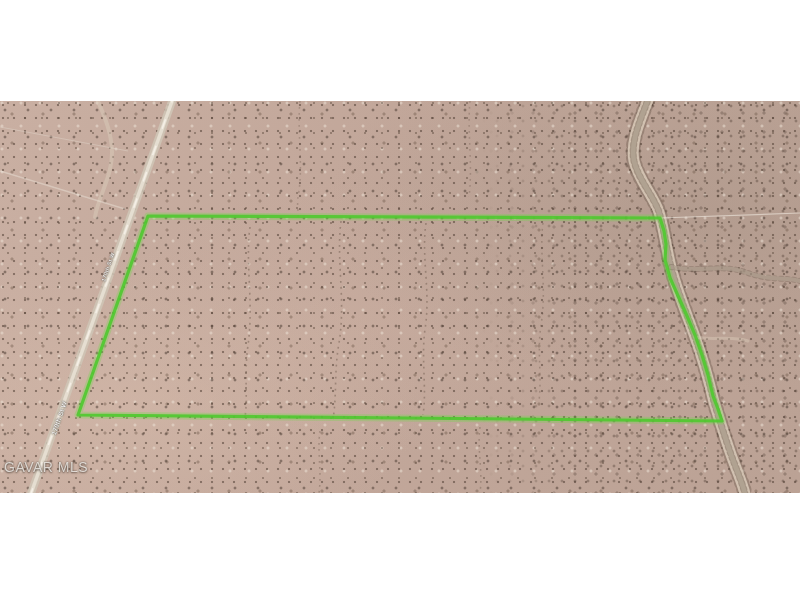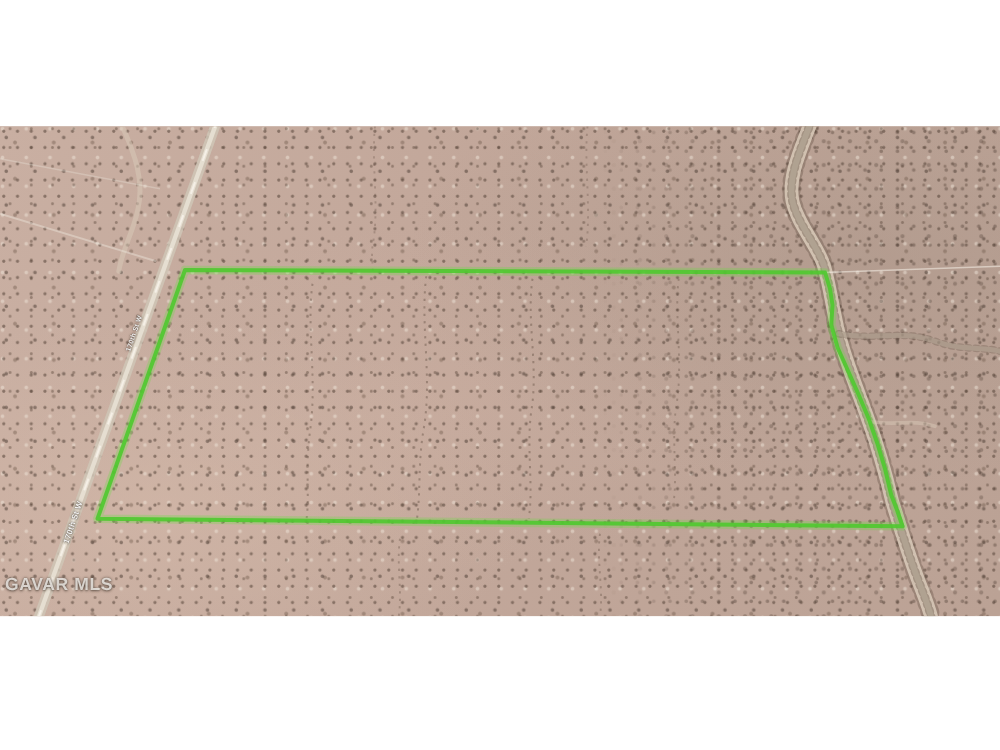--- a/index.html
+++ b/index.html
@@ -43,21 +43,21 @@
   .overlay{position:absolute;inset:0;}
   .road-label{
     position:absolute;color:rgba(255,255,255,0.92);
     text-shadow:0 0 1px rgba(60,50,40,0.9), 0 0 2px rgba(60,50,40,0.7);
     white-space:nowrap;transform:translate(-50%,-50%) rotate(-71deg);
     font-weight:bold;letter-spacing:0.2px;
   }
   .road-label.upper{left:108px;top:166px;font-size:5.5px;}
   .road-label.lower{left:59px;top:317px;font-size:6.5px;}
   .watermark{
-    position:absolute;left:4px;top:358px;font-size:14px;font-weight:bold;
+    position:absolute;left:4px;top:358px;font-size:14px;font-weight:normal;
     color:rgba(248,246,242,0.78);letter-spacing:0.5px;
     text-shadow:0 0 2px rgba(70,58,48,0.85), 0 1px 2px rgba(70,58,48,0.6);
   }
 </style>
 </head>
 <body>
 
 <div class="page">
 
   <div class="letterbox top"></div>

